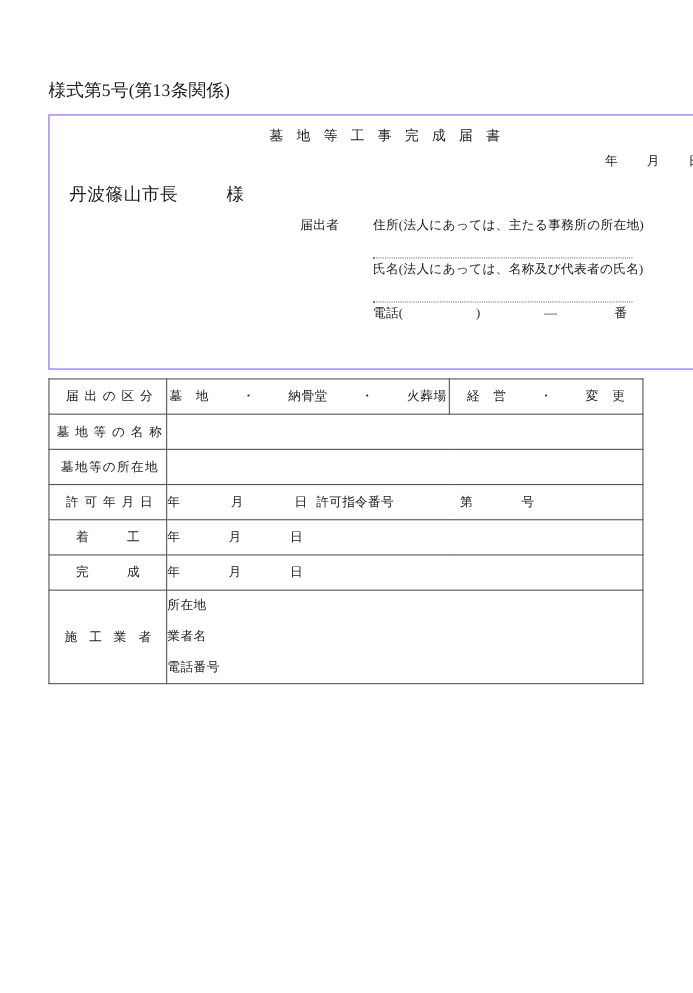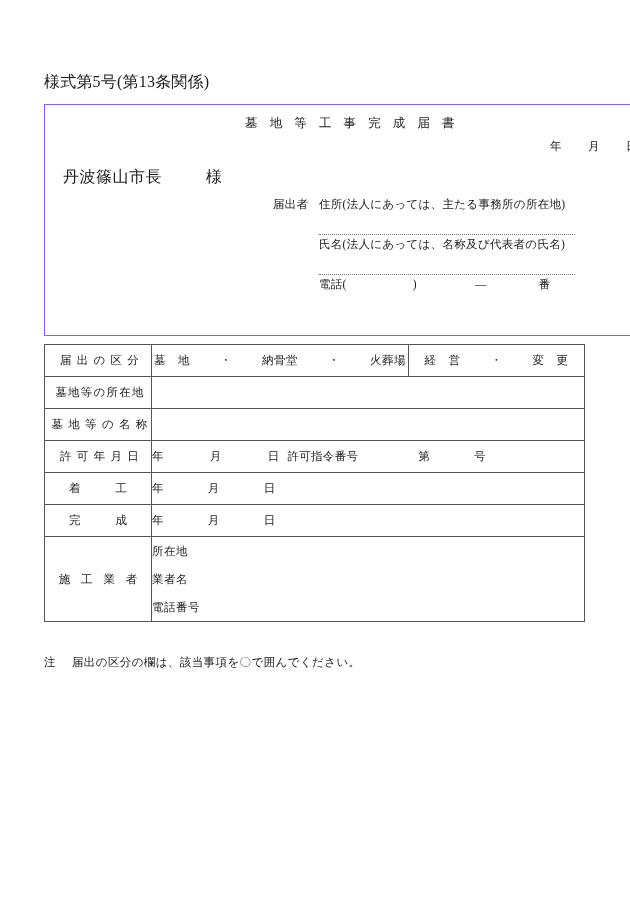--- a/index.html
+++ b/index.html
@@ -91,21 +91,21 @@
     position: relative;
     white-space: nowrap;
     letter-spacing: 0.3px;
   }
   .submitter-label {
     position: absolute;
     left: 0;
     top: 0;
   }
   .submitter-field {
-    margin-left: 46px;
+    margin-left: 66px;
     display: block;
   }
   .dotted-top {
     border-top: 1px dotted #777;
     padding-top: 2px;
   }
 
   .row-addr   { margin-top: 0px; }
   .row-name   { margin-top: 22px; }
   .row-phone  { margin-top: 22px; }
@@ -253,28 +253,28 @@
         <td class="cell-h kubun-a">
           <span>墓　地</span><span class="s"></span><span>・</span><span class="s"></span><span>納骨堂</span><span class="s"></span><span>・</span><span class="s"></span><span>火葬場</span>
         </td>
         <td class="cell-h kubun-b">
           <span>経　営</span><span class="s"></span><span>・</span><span class="s"></span><span>変　更</span>
         </td>
       </tr>
 
       <tr>
         <td class="cell-h">
+          <div class="lbl tight">墓 地 等 の 名 称</div>
+        </td>
+        <td class="cell-h-blank" colspan="2"></td>
+      </tr>
+
+      <tr>
+        <td class="cell-h">
           <div class="lbl tight">墓地等の所在地</div>
-        </td>
-        <td class="cell-h-blank" colspan="2"></td>
-      </tr>
-
-      <tr>
-        <td class="cell-h">
-          <div class="lbl tight">墓 地 等 の 名 称</div>
         </td>
         <td class="cell-h-blank" colspan="2"></td>
       </tr>
 
       <tr>
         <td class="cell-h">
           <div class="lbl tight">許 可 年 月 日</div>
         </td>
         <td class="cell-h ymd-perm" colspan="2"><span>年</span><span class="g1"></span><span>月</span><span class="g2"></span><span>日</span><span class="g3"></span><span>許可指令番号</span><span class="g4"></span><span>第</span><span class="g5"></span><span>号</span>
         </td>
@@ -303,17 +303,14 @@
         <td class="contractor-cell" colspan="2">
           <div class="contractor-line">所在地</div>
           <div class="contractor-line">業者名</div>
           <div class="contractor-line">電話番号</div>
         </td>
       </tr>
 
     </tbody>
   </table>
 
-  <div class="footnote">
-    <span>注</span><span class="note-gap"></span><span>届出の区分の欄は、該当事項を〇で囲んでください。</span>
-  </div>
 
 </div>
 
 </body></html>

